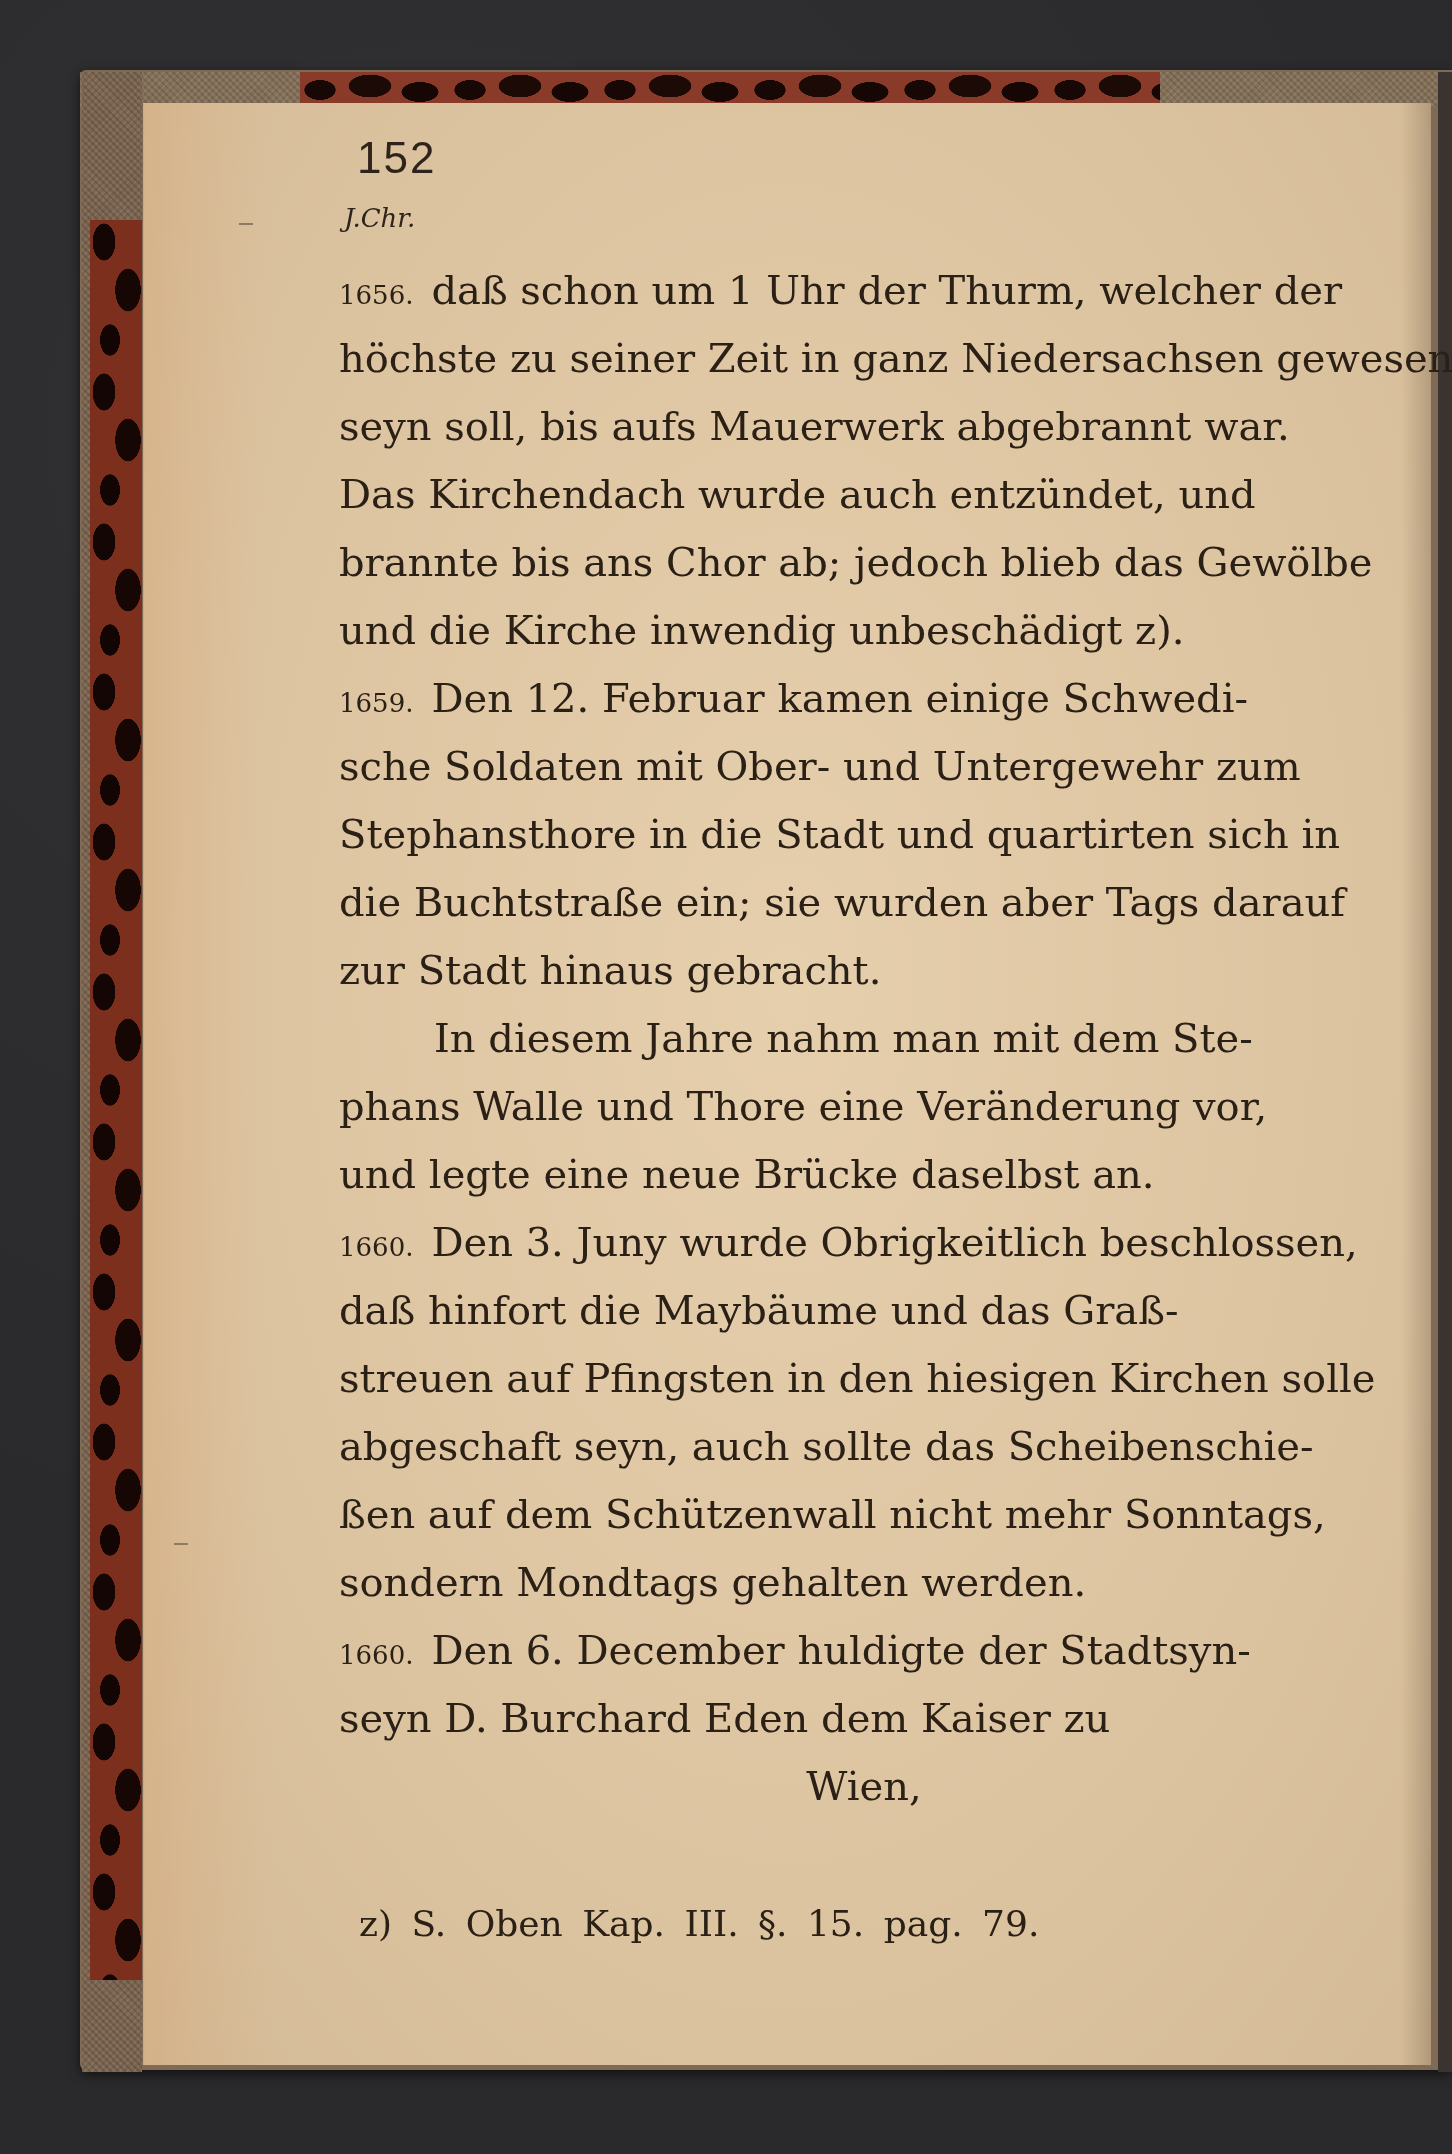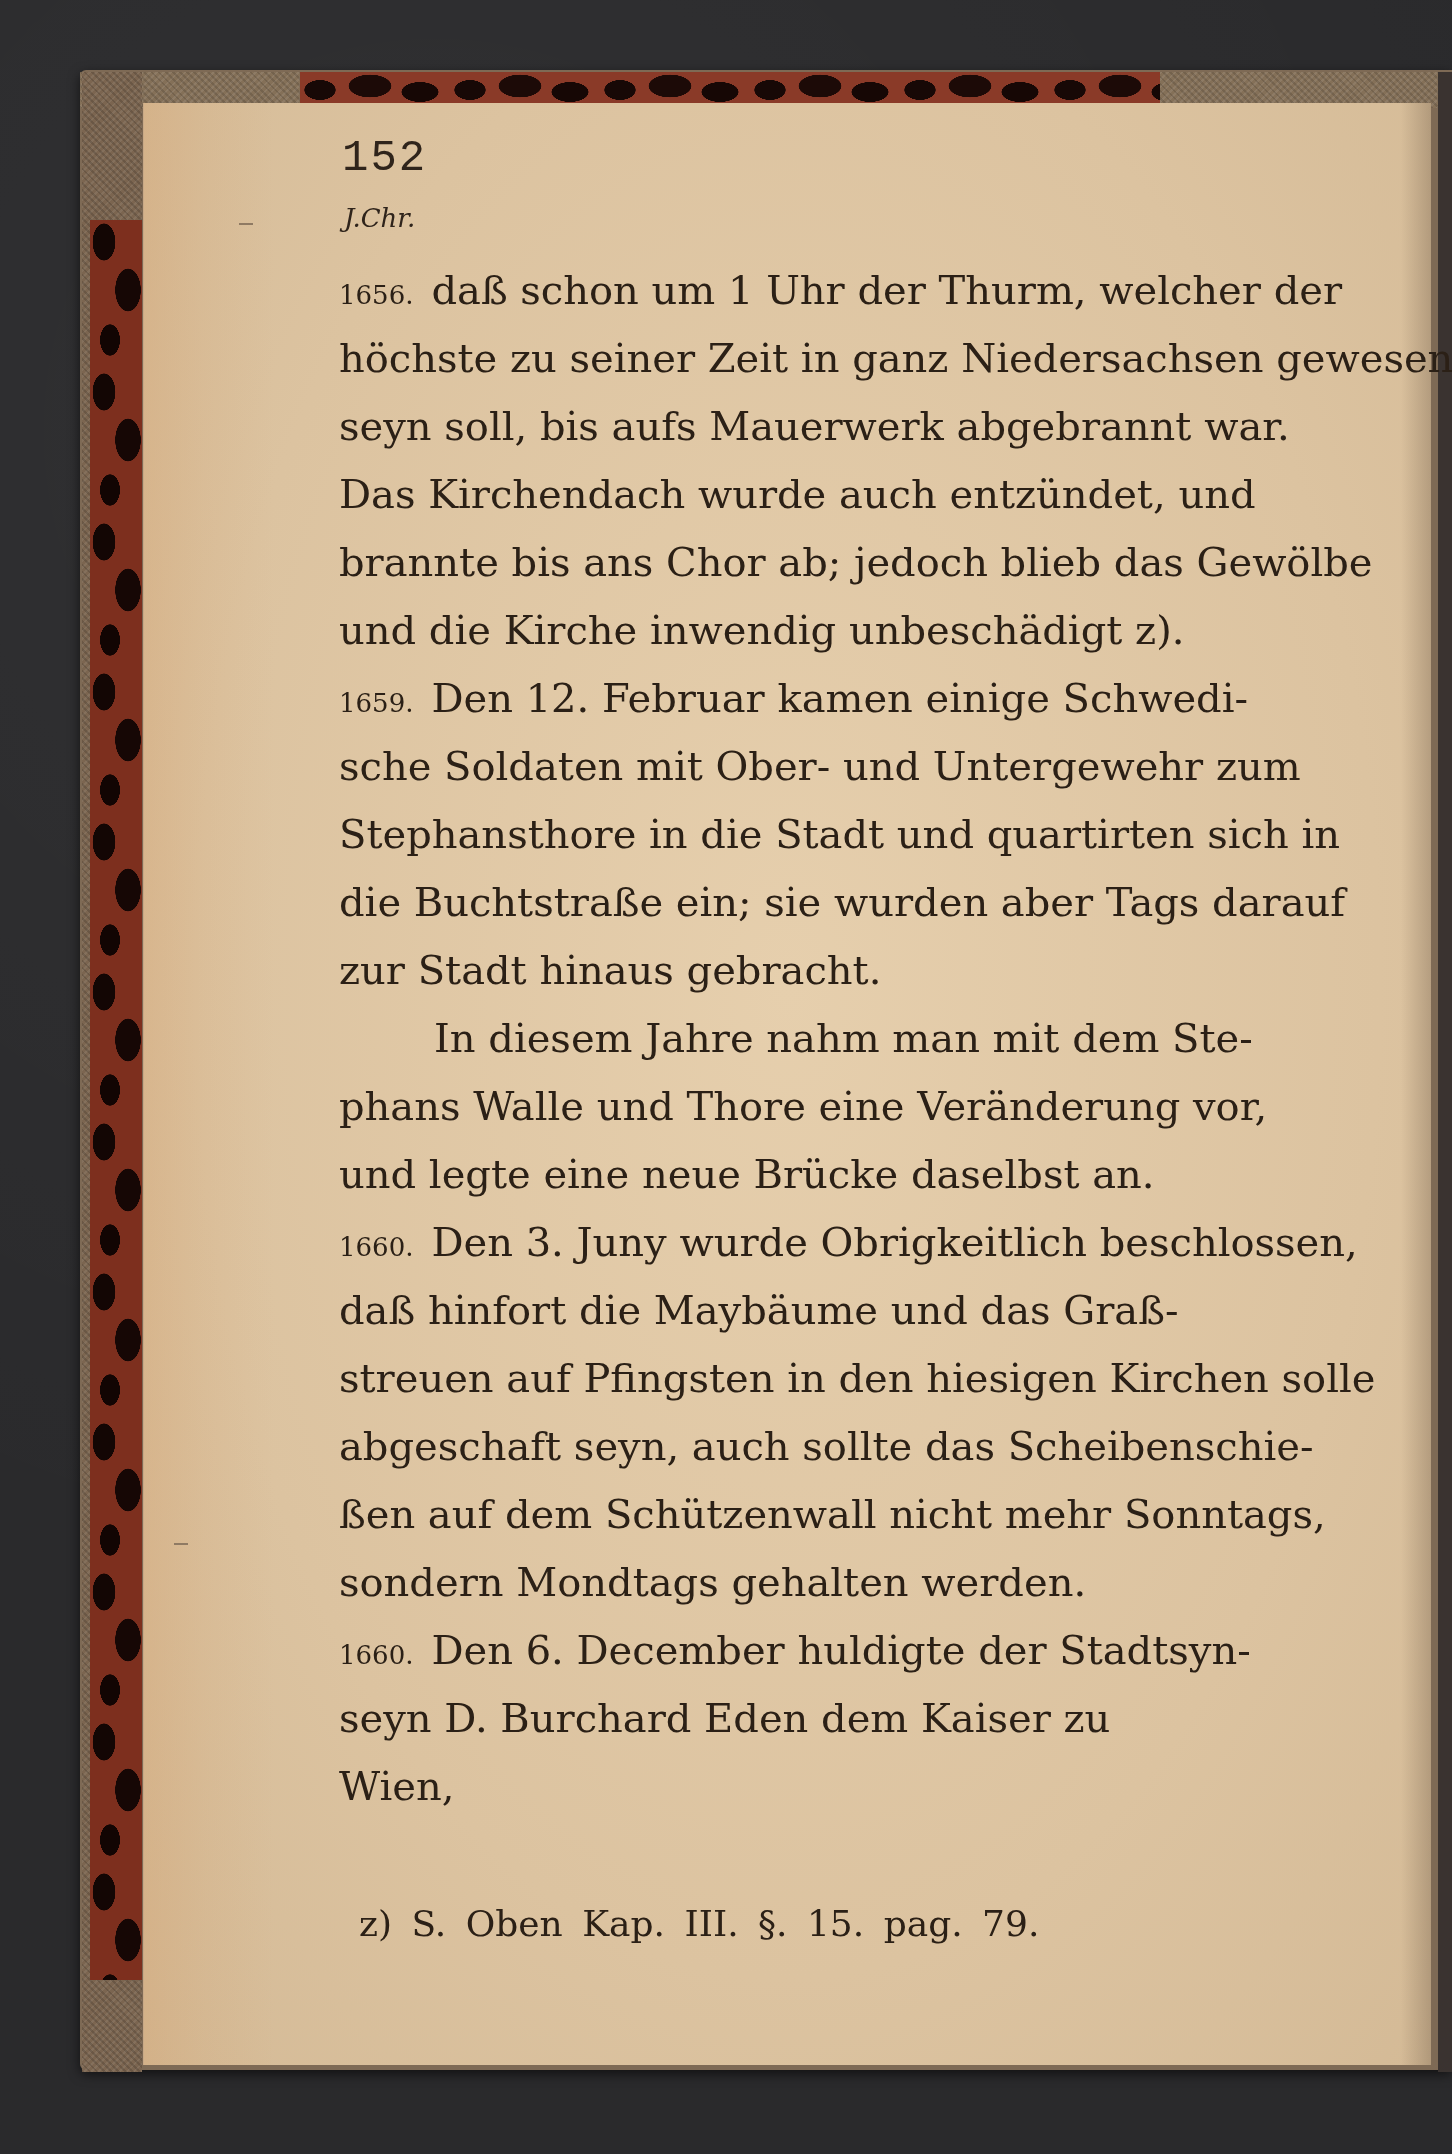--- a/index.html
+++ b/index.html
@@ -97,24 +97,24 @@
       width: 1287px;
       height: 1962px;
       background:
         linear-gradient(90deg, rgba(210,160,110,0.35) 0px, rgba(210,160,110,0.15) 60px, rgba(0,0,0,0) 130px),
         linear-gradient(270deg, rgba(110,90,70,0.35) 0px, rgba(0,0,0,0) 30px),
         radial-gradient(ellipse at 50% 45%, #e6cfad 0%, #dcc3a0 65%, #d4ba96 100%);
       border-left: 1px solid #c9a987;
     }
     .page-number {
       position: absolute;
-      left: 198px;
+      left: 213px;
       top: 30px;
       font-size: 44px;
-      font-family: Liberation Mono, monospace;
+      font-family: Liberation Sans, sans-serif;
       letter-spacing: 2px;
       color: #2f241b;
     }
     .year-header {
       position: absolute;
       left: 200px;
       top: 100px;
       font-size: 26px;
       font-family: "DejaVu Serif", serif;
       font-style: italic;
@@ -141,21 +141,21 @@
       font-size: 26px;
       margin-right: 18px;
       flex: 0 0 auto;
     }
     .line .content {
       flex: 1 1 auto;
       display: flex;
       justify-content: space-between;
     }
     .line.indent { padding-left: 95px; }
-    .line.right { justify-content: flex-start; }
+    .line.right { justify-content: center; }
     .footnote {
       position: absolute;
       left: 215px;
       top: 1800px;
       font-family: "DejaVu Serif", serif;
       font-size: 36px;
       color: #2b2016;
       word-spacing: 8px;
     }
     .fold-mark {

